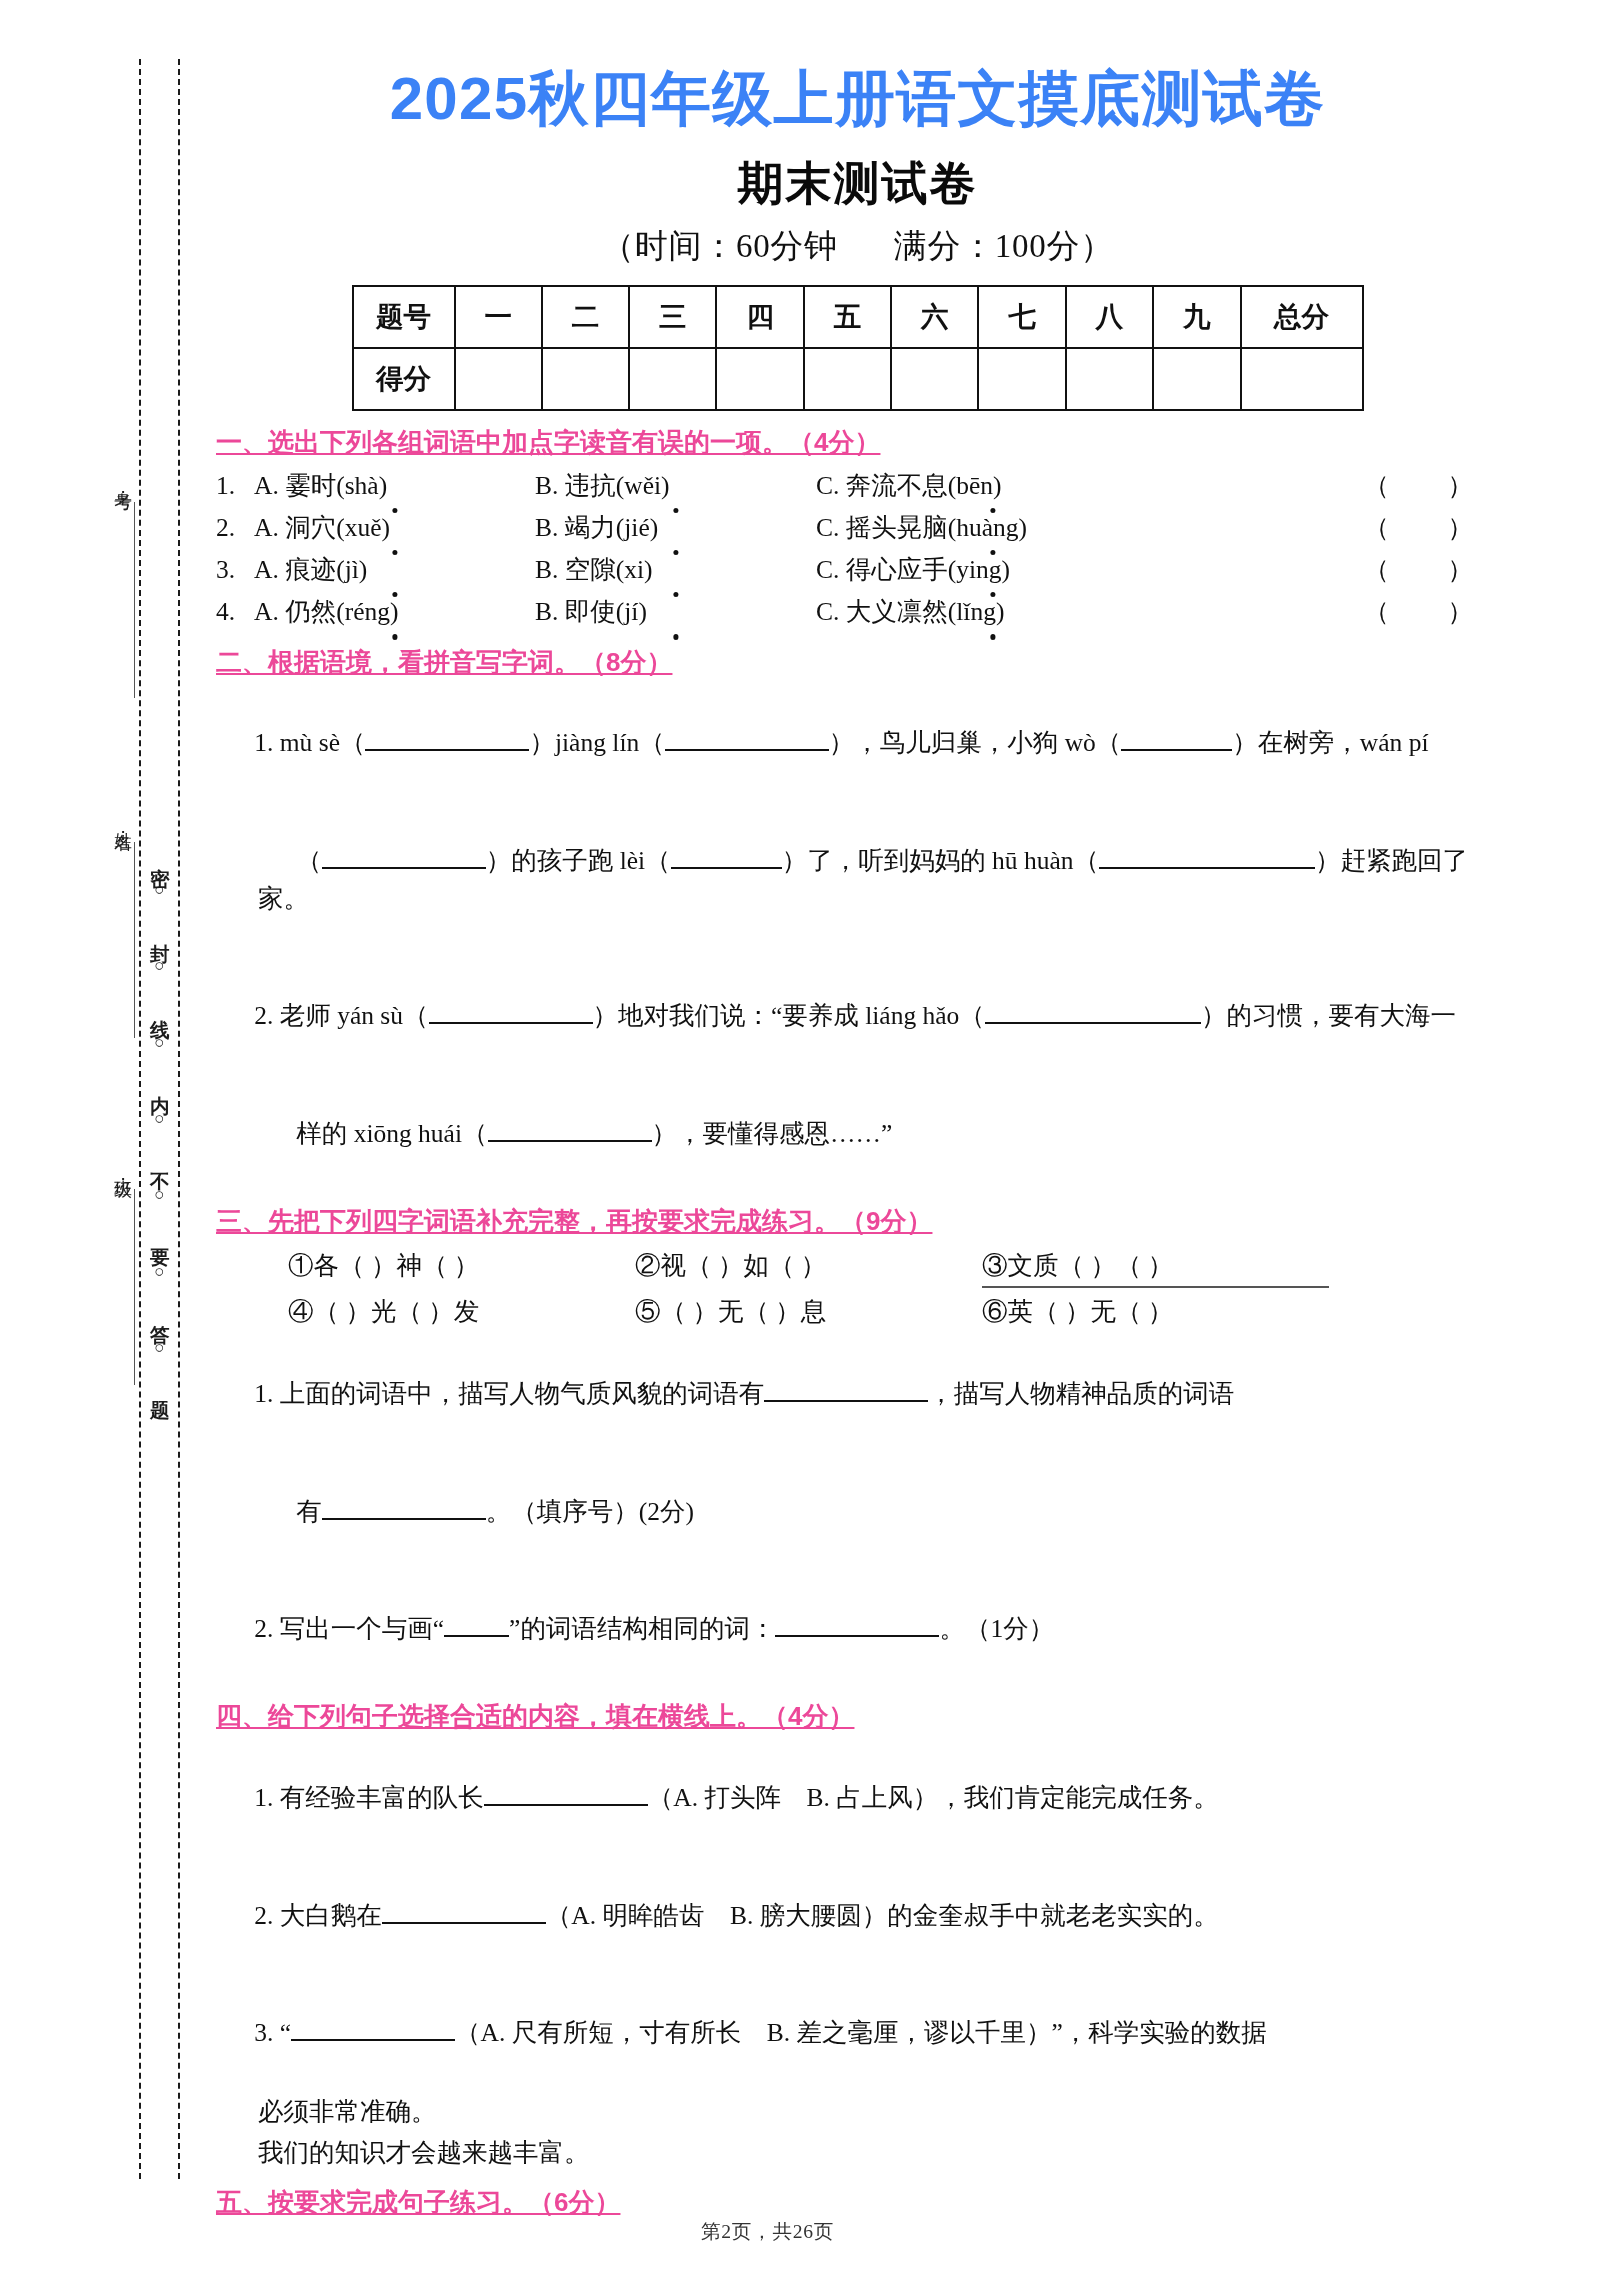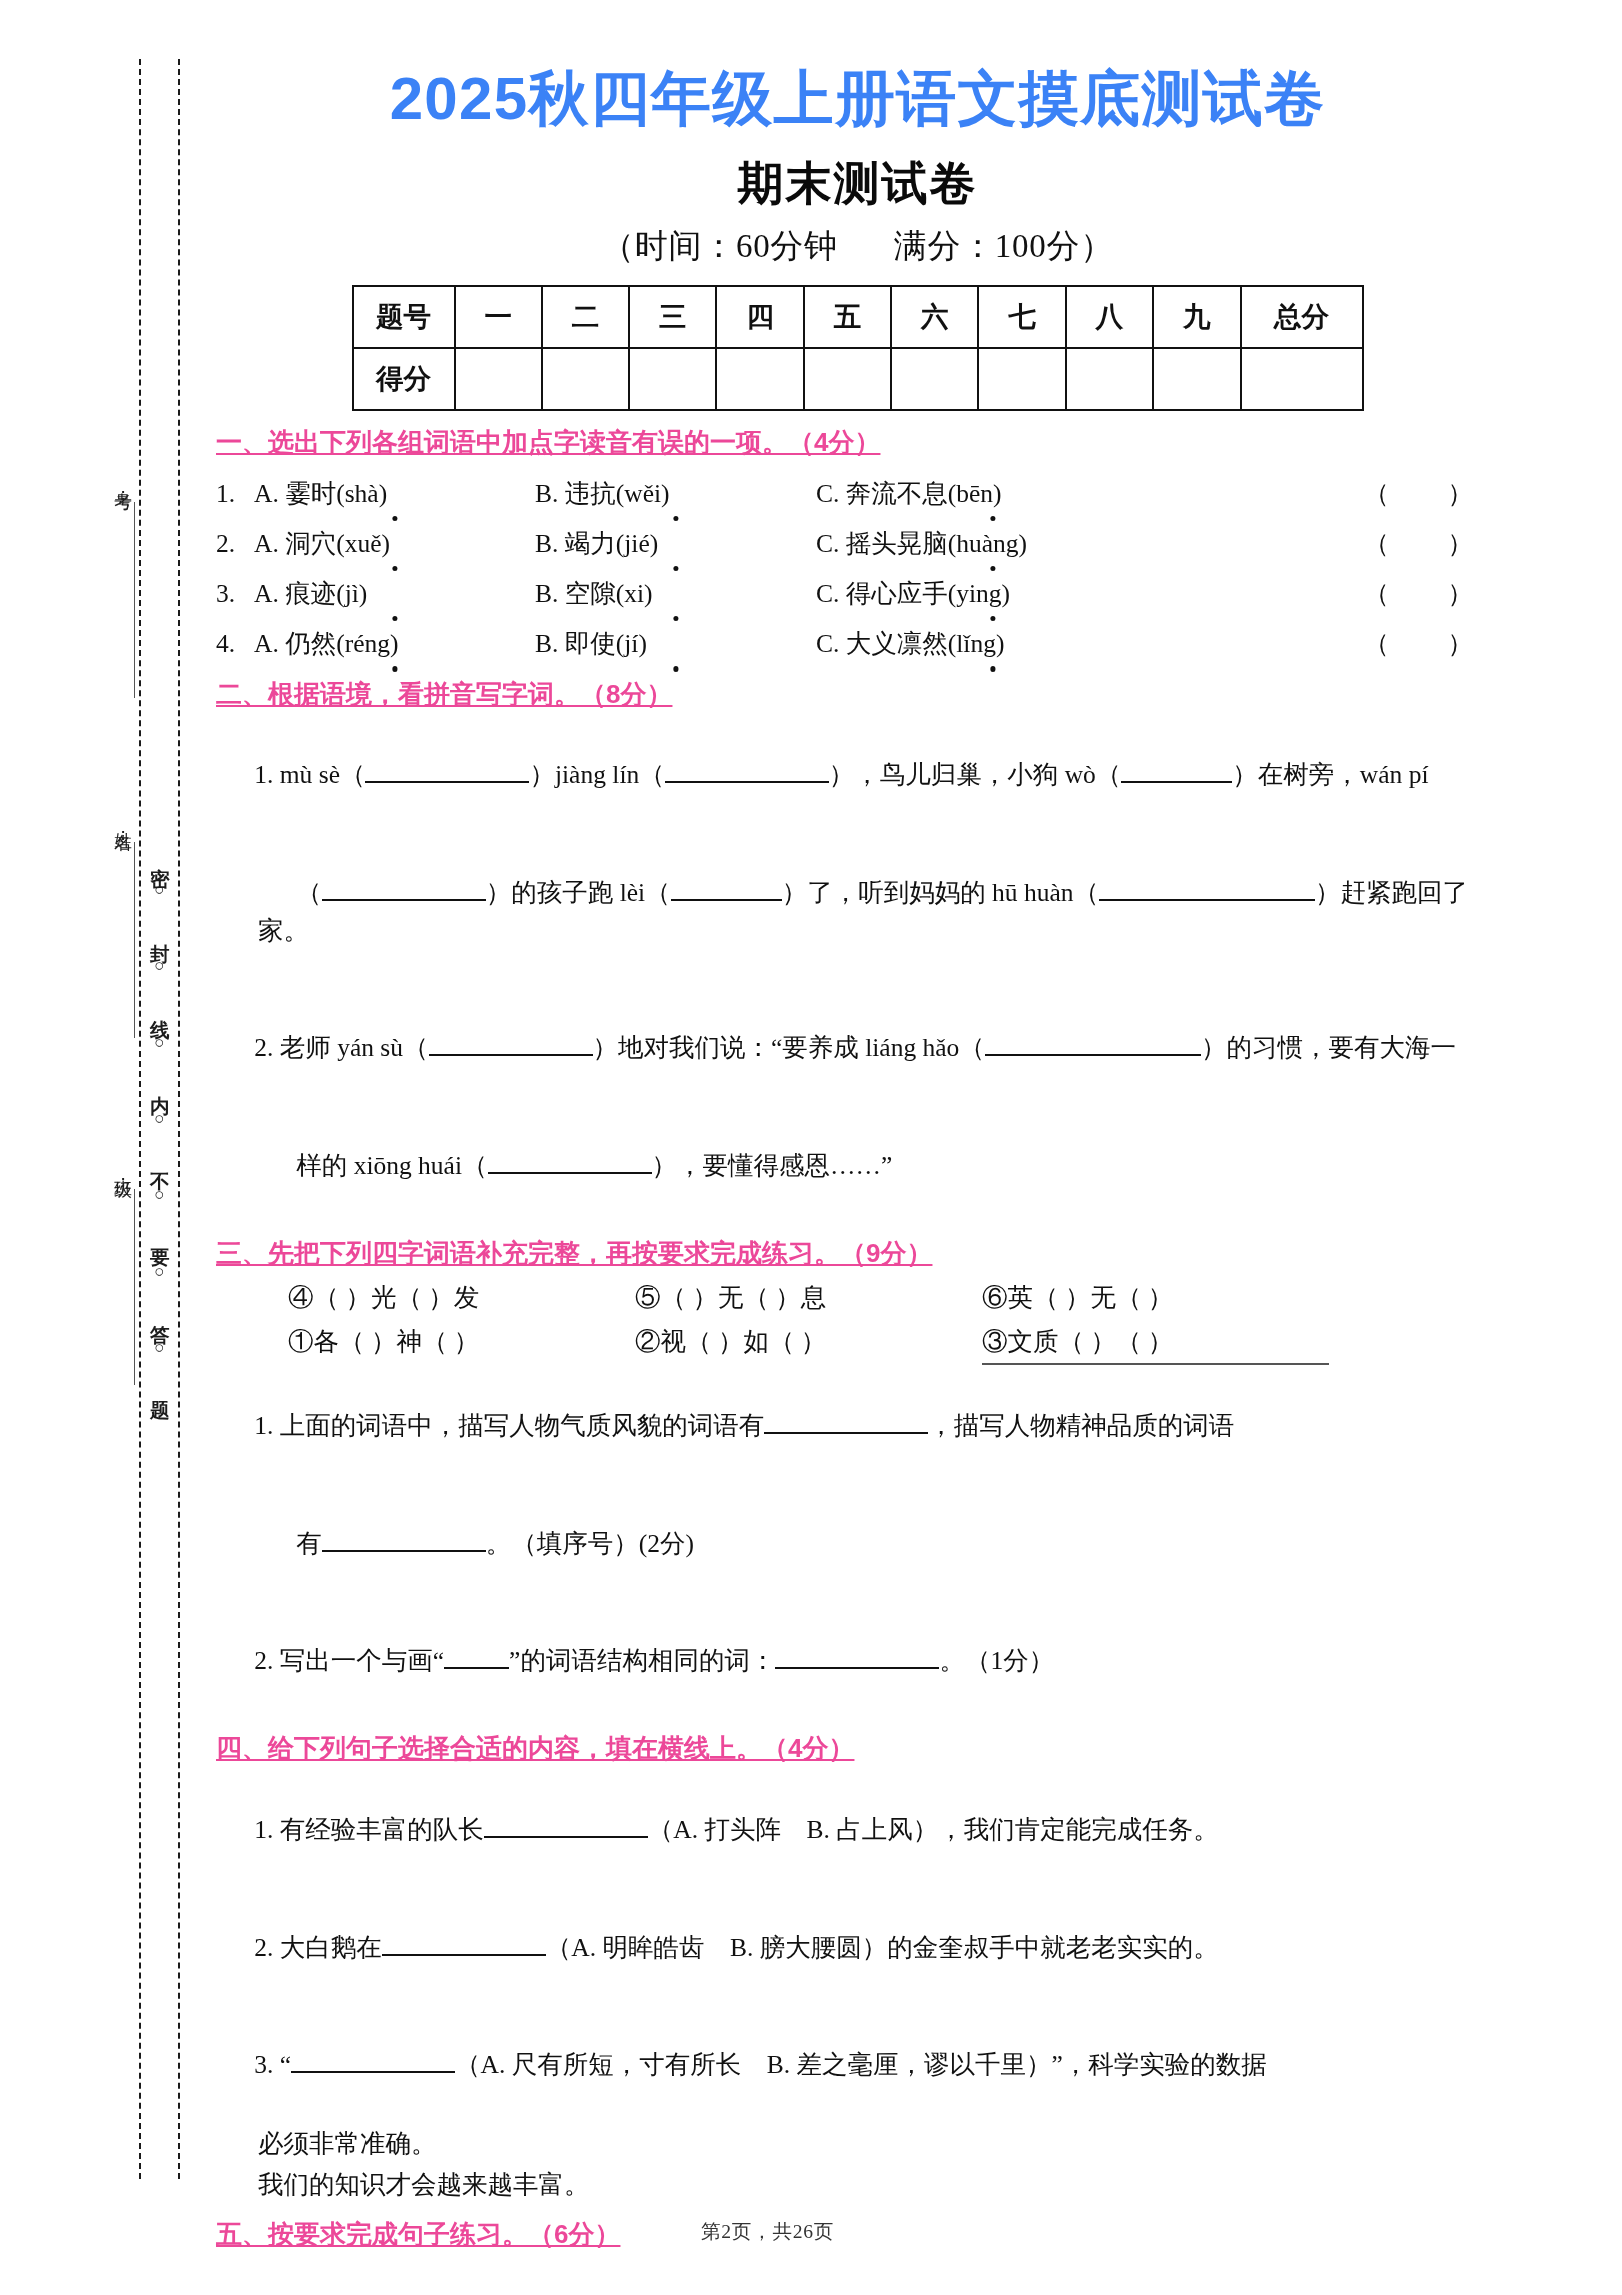--- a/index.html
+++ b/index.html
@@ -105,21 +105,21 @@
     line-height:1.50;
     margin:2.6px 0;
     letter-spacing:0px;
     white-space:pre-wrap;
   }
   .line.ind{margin-left:42px;}
 
   .choices{display:flex;font-size:25.5px;line-height:1.5;margin:3.9px 0;align-items:baseline;}
   .choices .cnum{width:38px;flex:none;}
   .choices .opt{flex:none;}
-  .choices .oA{width:281px;margin-top:8px;}
+  .choices .oA{width:281px;}
   .choices .oB{width:281px;}
   .choices .oC{width:353px;}
   .choices .brk{margin-left:auto;letter-spacing:26px;}
 
   .dotted{position:relative;}
   .dotted::after{
     content:"";position:absolute;left:50%;transform:translateX(-50%);
     bottom:-7.9px;width:5.2px;height:5.2px;border-radius:50%;background:#111;
   }
   .u{display:inline-block;border-bottom:2px solid #111;vertical-align:baseline;}
@@ -256,29 +256,29 @@
     </div>
     <div class="line">
       <span>2. 老师 yán sù（</span><span class="u u-l"></span><span>）地对我们说：“要养成 liáng hǎo（</span><span class="u u-xl"></span><span>）的习惯，要有大海一</span>
     </div>
     <div class="line ind">
       <span>样的 xiōng huái（</span><span class="u u-l"></span><span>），要懂得感恩……”</span>
     </div>
 
     <div class="sec-head">三、先把下列四字词语补充完整，再按要求完成练习。（9分）</div>
     <div class="four-row">
+      <span class="cell">①各（    ）神（    ）</span>
+      <span class="cell">②视（    ）如（    ）</span>
+      <span class="cell ul">③文质（    ）（    ）</span>
+    </div>
+    <div class="four-row">
       <span class="cell">④（    ）光（    ）发</span>
       <span class="cell">⑤（    ）无（    ）息</span>
       <span class="cell">⑥英（    ）无（    ）</span>
     </div>
-    <div class="four-row">
-      <span class="cell">①各（    ）神（    ）</span>
-      <span class="cell">②视（    ）如（    ）</span>
-      <span class="cell ul">③文质（    ）（    ）</span>
-    </div>
     <div class="line">
       <span>1. 上面的词语中，描写人物气质风貌的词语有</span><span class="u u-l"></span><span>，描写人物精神品质的词语</span>
     </div>
     <div class="line ind">
       <span>有</span><span class="u u-l"></span><span>。（填序号）(2分)</span>
     </div>
     <div class="line">
       <span>2. 写出一个与画“</span><span class="u u-s"></span><span>”的词语结构相同的词：</span><span class="u u-l"></span><span>。（1分）</span>
     </div>
 

